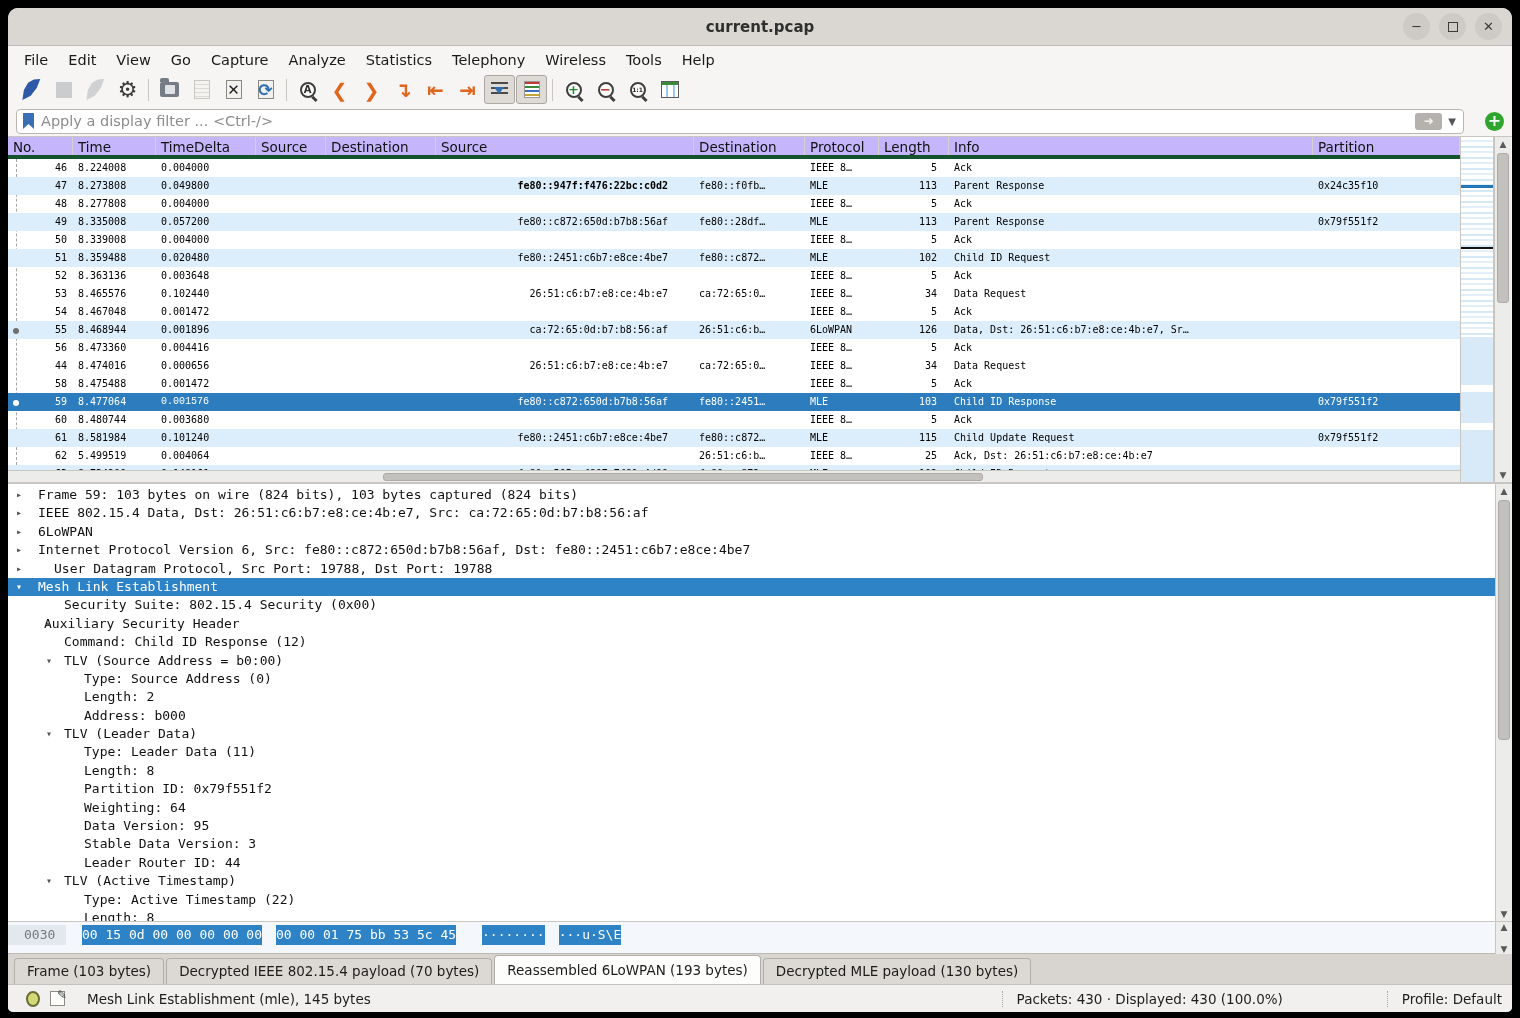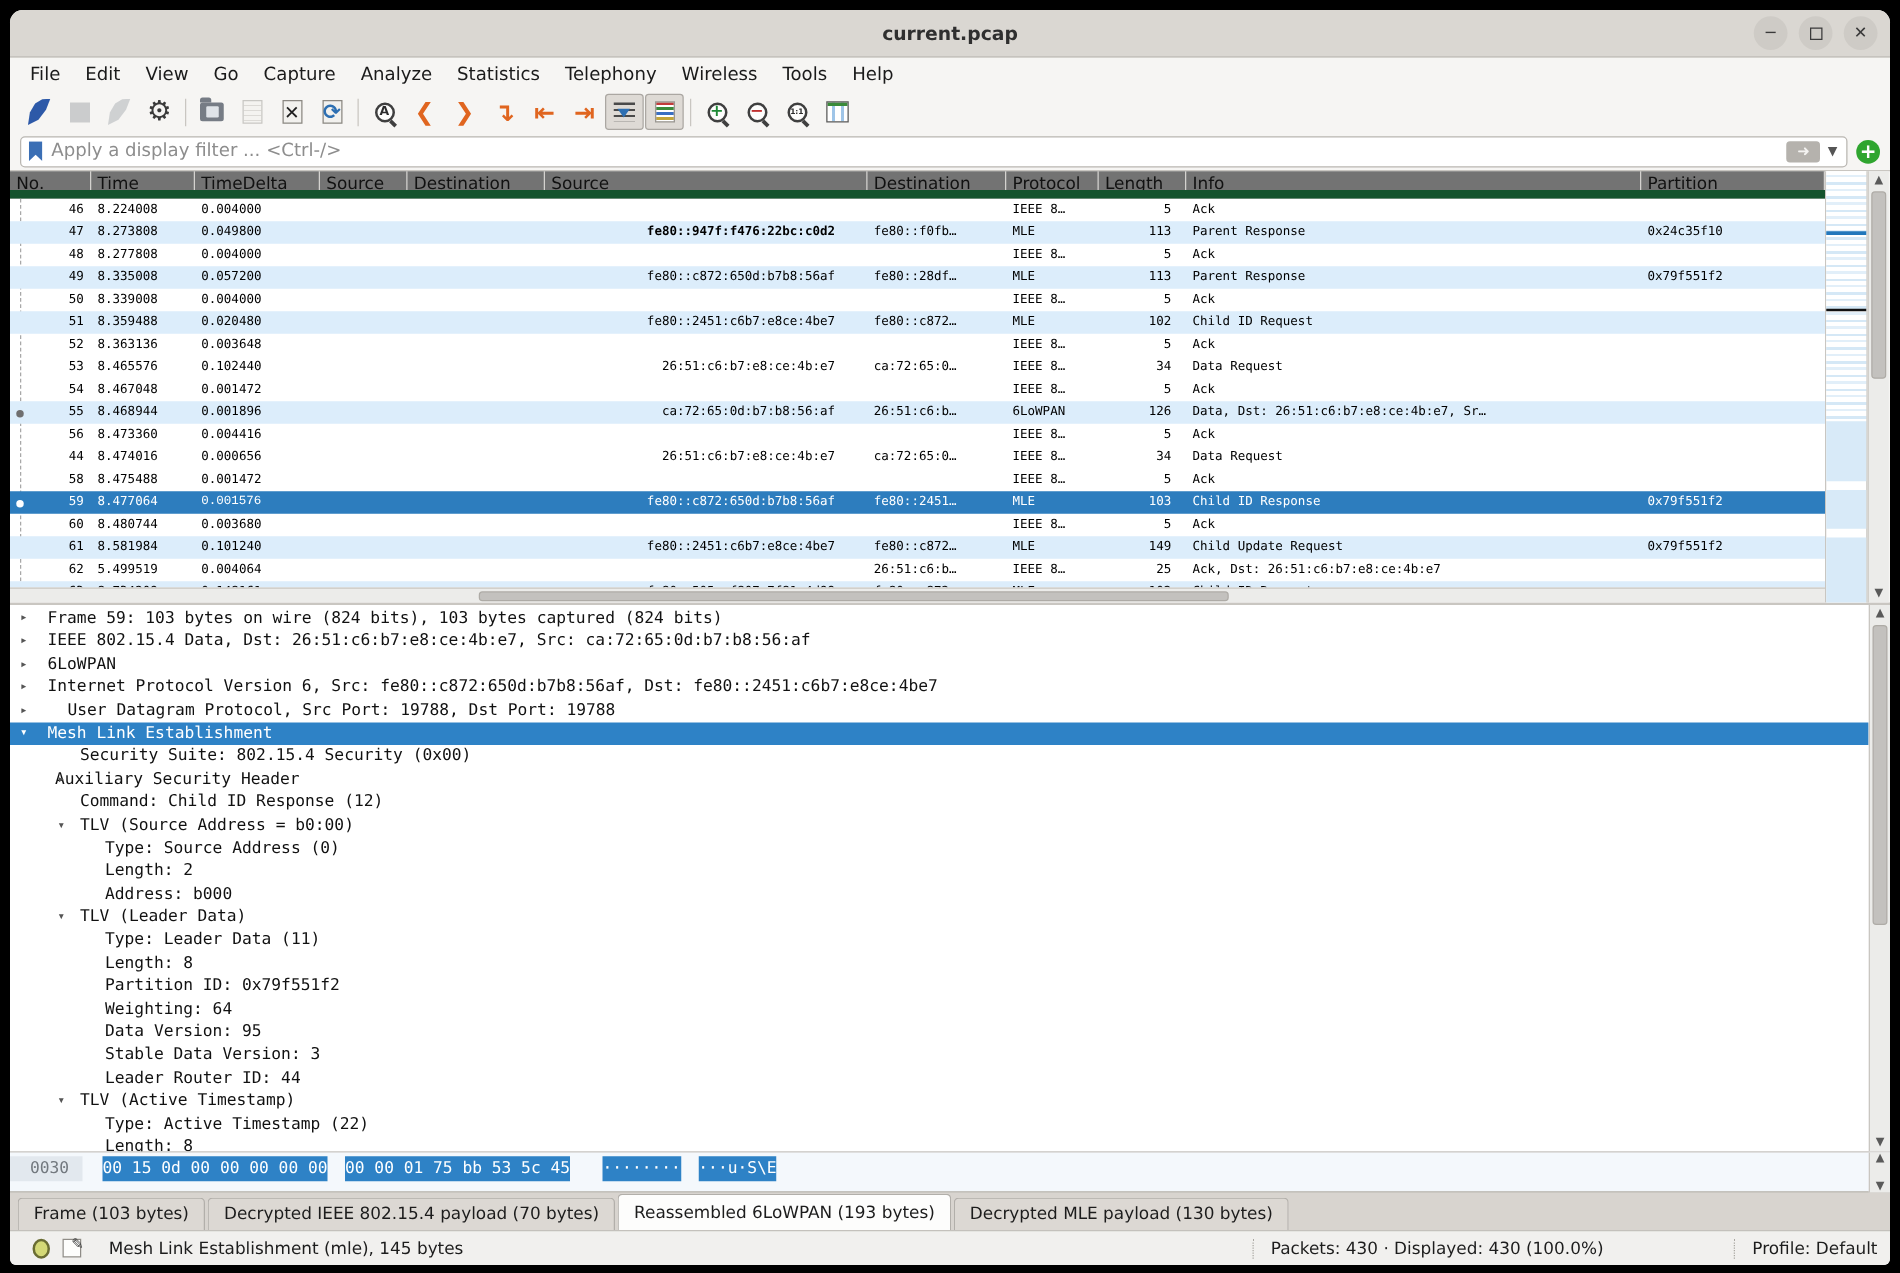--- a/index.html
+++ b/index.html
@@ -55,36 +55,36 @@
   .k-colorize { width:16px; height:17px; border:1px solid #9a9792;
     background:linear-gradient(180deg,#c23b3b 0 2px,#fff 2px 4px,#3a8a3a 4px 6px,#fff 6px 8px,#3a6fc2 8px 10px,#fff 10px 12px,#c2a53a 12px 14px,#fff 14px 17px); }
   .k-zoomin::before { content:"+"; font-size:13px; font-weight:bold; color:#1e8a36; }
   .k-zoomout::before { content:"−"; font-size:13px; font-weight:bold; color:#c03030; }
   .k-zoom11::before { content:"1:1"; font-size:6px; font-weight:bold; color:#2b2b2b; }
   .k-resizecols { width:18px; height:17px; border:1px solid #5a5a5a; background:
     linear-gradient(180deg,#3a8a3a 0 3px,transparent 3px),
     linear-gradient(90deg,#fff 0 4px,#9fc5e8 4px 6px,#fff 6px 11px,#9fc5e8 11px 13px,#fff 13px 18px); }
 
   
-  .filterbar { height:30px; display:flex; align-items:center; padding:0 8px; gap:7px; flex:none; background:#f6f5f3; }
+  .filterbar { height:30px; display:flex; align-items:center; padding:0 8px; gap:21px; flex:none; background:#f6f5f3; }
   .filter-field { flex:1; height:25px; background:#fff; border:1px solid #b9b6b1; border-radius:4px;
     display:flex; align-items:center; padding:0 4px 0 6px; }
   .bookmark { width:11px; height:16px; background:#3b6fb5;
     clip-path:polygon(0 0,100% 0,100% 100%,50% 68%,0 100%); margin-right:7px; }
   .filter-placeholder { flex:1; color:#8d8d8d; font-size:14.5px; }
   .apply-btn { width:27px; height:17px; background:#b5b2ad; border-radius:3px; color:#f4f3f1;
     display:flex; align-items:center; justify-content:center; font-size:12px; font-weight:bold; }
   .caret { color:#555; font-size:10px; margin:0 3px 0 6px; }
   .add-btn { width:19px; height:19px; border-radius:50%; background:#2fa52f; color:#fff;
     display:flex; align-items:center; justify-content:center; font-size:16px; font-weight:bold; line-height:1; }
 
   
   .plist-wrap { height:346px; display:flex; flex:none; border-top:1px solid #c9c6c1; }
   .plist { width:1452px; display:flex; flex-direction:column; }
-  .phead { height:22px; display:flex; background:#737373; border-bottom:7px solid #14532d; flex:none;justify-content:flex-end; }
+  .phead { height:22px; display:flex; background:#c4b5fd; border-bottom:4px solid #14532d; flex:none;justify-content:flex-end; }
   .phead .hcell { font-size:13.5px; color:#111; padding:2px 0 0 5px; border-right:1px solid #d4d2cf; overflow:hidden; white-space:nowrap; }
   .prows { height:311px; overflow:hidden; position:relative; background:#fff; flex:none; }
   .dashline { position:absolute; left:8px; top:0; bottom:0; width:0; border-left:1px dashed #a8a8a8; }
   .prow { height:18px; display:flex; font-family:"DejaVu Sans Mono",monospace; font-size:10px; line-height:18px; white-space:nowrap; position:relative; }
   .prow.striped { background:#dcedfb; }
   .prow.selected { background:#2d7dbe; color:#fff; }
   .pcell { overflow:hidden; white-space:nowrap; flex:none; }
   .pcell.r { text-align:right; }
   .mdot { position:absolute; left:5px; top:7px; width:6px; height:6px; border-radius:50%; background:#6f6f6f; }
   .prow.selected .mdot { background:#fff; }
@@ -468,21 +468,21 @@
           </div>
           <div class="prow striped">
             <div class="pcell r" style="width: 65px; padding-right: 6px;">61</div>
             <div class="pcell" style="width: 83px; padding-left: 5px;">8.581984</div>
             <div class="pcell" style="width: 100px; padding-left: 5px;">0.101240</div>
             <div class="pcell" style="width: 70px; padding-left: 5px;"></div>
             <div class="pcell" style="width: 110px; padding-left: 5px;"></div>
             <div class="pcell r" style="width: 258px; padding-right: 26px;">fe80::2451:c6b7:e8ce:4be7</div>
             <div class="pcell" style="width: 111px; padding-left: 5px;">fe80::c872…</div>
             <div class="pcell" style="width: 74px; padding-left: 5px;">MLE</div>
-            <div class="pcell r" style="width: 70px; padding-right: 12px;">149</div>
+            <div class="pcell r" style="width: 70px; padding-right: 12px;">115</div>
             <div class="pcell" style="width: 364px; padding-left: 5px;">Child Update Request</div>
             <div class="pcell" style="width: 147px; padding-left: 5px;">0x79f551f2</div>
           </div>
           <div class="prow plain">
             <div class="pcell r" style="width: 65px; padding-right: 6px;">62</div>
             <div class="pcell" style="width: 83px; padding-left: 5px;">5.499519</div>
             <div class="pcell" style="width: 100px; padding-left: 5px;">0.004064</div>
             <div class="pcell" style="width: 70px; padding-left: 5px;"></div>
             <div class="pcell" style="width: 110px; padding-left: 5px;"></div>
             <div class="pcell r" style="width: 258px; padding-right: 26px;"></div>

